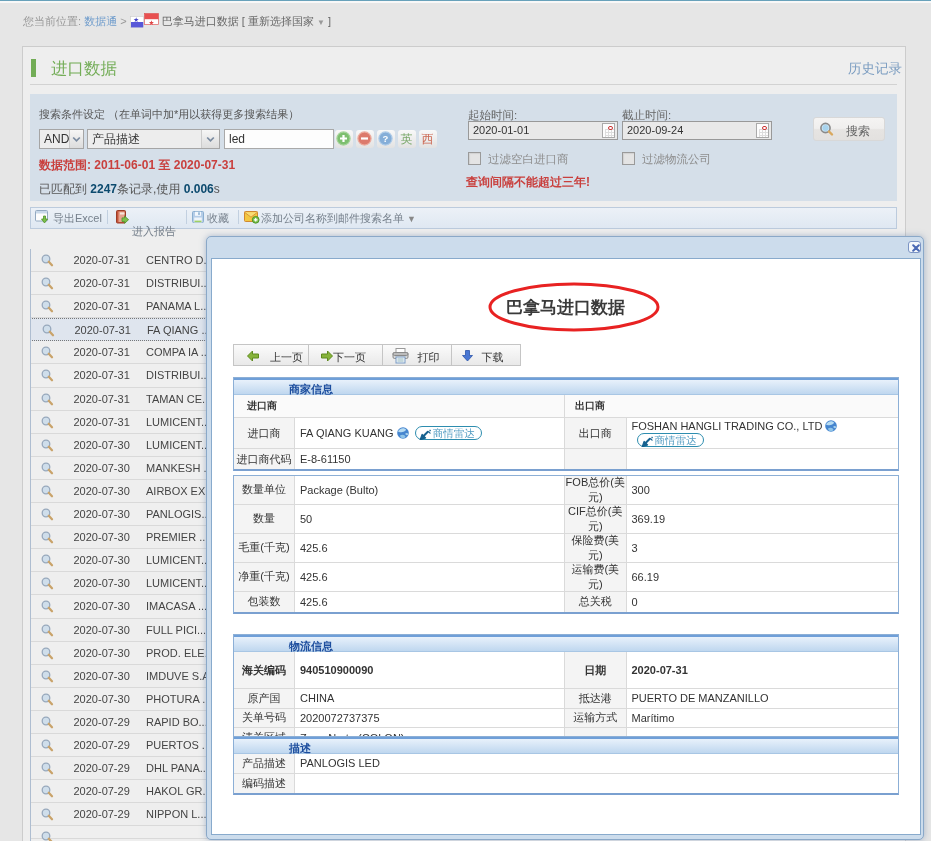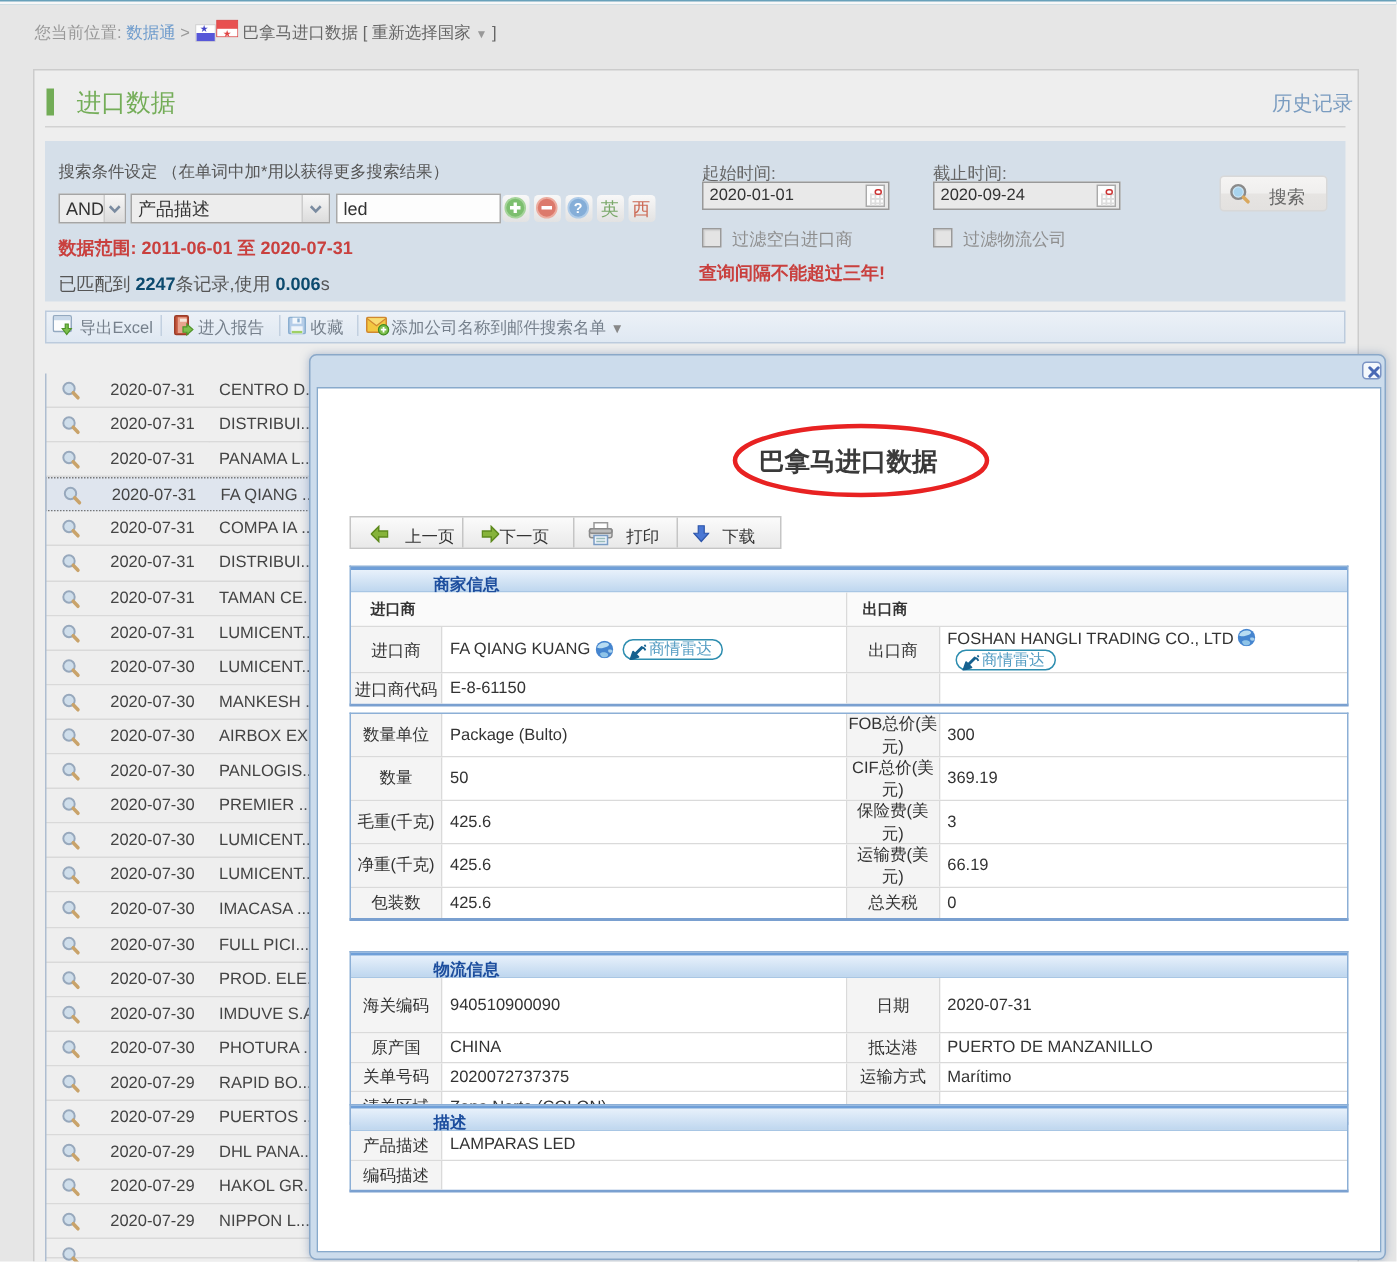--- a/index.html
+++ b/index.html
@@ -23,21 +23,21 @@
 .lbl { font-size:11px; color:#555; }
 .sel { background:#ededed; border:1px solid #a5a5a5; display:flex; align-items:center; }
 .sel .tx { flex:1; padding-left:4px; font-size:12px; color:#333; }
 .sel .ar { width:18px; height:100%; background:linear-gradient(#f6f6f6,#dcdcdc); border-left:1px solid #cccccc; display:flex; align-items:center; justify-content:center; }
 #inpled { left:224px; top:129px; width:110px; height:20px; background:#fdfdfd; border:1px solid #a9a9a9; font-size:12px; color:#333; padding-left:4px; line-height:18px; }
 .sqbtn { top:129.5px; width:18px; height:18px; border-radius:3px; background:linear-gradient(#f8f8f8,#e2e2e2); font-size:12px; text-align:center; line-height:18px; }
 #red1 { left:39px; top:157px; font-size:12px; font-weight:bold; color:#c9403e; }
 #match { left:39px; top:181px; font-size:12px; color:#555; }
 #match b { color:#0c4a6e; }
 .dlbl { font-size:11.5px; color:#666; }
-.dinp { position:absolute; width:125px; height:19px; background:#e9e9e9; border:1px solid #999; font-size:11px; color:#333; line-height:17px; padding-left:4px; }
+.dinp { position:absolute; width:150px; height:19px; background:#e9e9e9; border:1px solid #999; font-size:11px; color:#333; line-height:17px; padding-left:4px; }
 .calic { position:absolute; right:2px; top:1px; width:13px; height:15px; background:#fdfdfd; border:1px solid #aaa; }
 .calic:after { content:""; position:absolute; right:1.5px; top:1.5px; width:2.5px; height:2.5px; border-radius:2px; border:1.2px solid #cc3333; background:#fff; }
 .calic:before { content:""; position:absolute; left:1.5px; top:4.5px; width:9px; height:8px; background:linear-gradient(#ddd 1px,transparent 1px),linear-gradient(90deg,#ddd 1px,transparent 1px); background-size:3px 3px; }
 .cb { width:13px; height:13px; background:#e4e4e4; border:1px solid #9a9a9a; box-shadow:inset 1px 1px 1px rgba(0,0,0,0.08); }
 #red2 { left:466px; top:174px; font-size:12px; font-weight:bold; color:#c9403e; }
 #searchbtn { left:813px; top:117px; width:72px; height:24px; background:linear-gradient(180deg,#f5f4f3 0%,#f0efee 47%,#e6e4e2 53%,#e3e1df 100%); border:1px solid #d8d8d8; border-radius:3px; }
 #searchbtn span { position:absolute; left:32px; top:5px; font-size:12px; color:#666; }
 
 #toolbar { left:30px; top:207px; width:867px; height:22px; background:linear-gradient(#ecf1f7,#dfe8f2); border:1px solid #bccbdd; }
 .titem { position:absolute; top:211px; font-size:11px; color:#76808c; }
@@ -155,21 +155,21 @@
     <path d="M9.5 6v3H7.5l3 4 3-4H11.5V6z" fill="#7cbf4c" stroke="#4f9428" stroke-width="0.8" transform="translate(-1,0)"></path>
   </svg>
 <div class="abs titem" style="left:53px;">导出Excel</div>
 <div class="abs tsep" style="left:107px;top:210px;"></div>
 <svg class="abs" style="left:116px;top:210px;" width="15" height="14" viewBox="0 0 15 14">
     <rect x="0.5" y="0.5" width="9" height="12.5" rx="1" fill="#c4563c" stroke="#9c3c28"></rect>
     <rect x="2.5" y="1.5" width="6" height="10.5" fill="#e8a38e"></rect>
     <rect x="4" y="2.5" width="4.5" height="2" fill="#f5e6da"></rect>
     <path d="M7 6.5v2.6H5.2l3.6 4 3.6-4H10.6V6.5z" fill="#7cbf4c" stroke="#4f9428" stroke-width="0.8" transform="rotate(-90 9 9.5)"></path>
   </svg>
-<div class="abs titem" style="left:132px;">进入报告</div>
+<div class="abs titem" style="left:132px;margin-top:13px;">进入报告</div>
 <div class="abs tsep" style="left:186px;top:210px;"></div>
 <svg class="abs" style="left:192px;top:211px;" width="12" height="12" viewBox="0 0 12 12">
     <rect x="0.5" y="0.5" width="11" height="11" rx="1" fill="#b5cde8" stroke="#8aaed0"></rect>
     <rect x="3" y="0.8" width="6" height="4" fill="#f2f7fc"></rect>
     <rect x="6.2" y="1.3" width="1.6" height="2.6" fill="#8aaed0"></rect>
     <rect x="2.2" y="6.5" width="7.6" height="5" fill="#eef4fa"></rect>
     <rect x="2.5" y="9.6" width="7" height="1.6" fill="#9fd065"></rect>
   </svg>
 <div class="abs titem" style="left:207px;">收藏</div>
 <div class="abs tsep" style="left:238px;top:210px;"></div>
@@ -515,21 +515,21 @@
     <div class="mc lab">包装数</div>
       <div class="mc val v1">425.6</div>
     <div class="mc lab l2">总关税</div>
       <div class="mc val v2">0</div>
   </div>
 </div>
 <div class="mtable" id="t3" style="top:634px;">
   <div class="mhead">
       <span>物流信息</span>
     </div>
-  <div class="mrow" style="height:37px;">
+  <div class="mrow" style="height:37px;font-weight:bold;">
     <div class="mc lab">海关编码</div>
       <div class="mc val v1">940510900090</div>
     <div class="mc lab l2">日期</div>
       <div class="mc val v2">2020-07-31</div>
   </div>
   <div class="mrow" style="height:19.6px;">
     <div class="mc lab">原产国</div>
       <div class="mc val v1">CHINA</div>
     <div class="mc lab l2">抵达港</div>
       <div class="mc val v2">PUERTO DE MANZANILLO</div>
@@ -546,19 +546,19 @@
     <div class="mc lab l2" style="background:#f4f4f4;"></div>
       <div class="mc val v2"></div>
   </div>
 </div>
 <div class="mtable" id="t4" style="top:736px;">
   <div class="mhead">
       <span>描述</span>
     </div>
   <div class="mrow" style="height:19.9px;">
     <div class="mc lab">产品描述</div>
-      <div class="mc val v2" style="border-right:none;">LAMPARAS LED</div>
+      <div class="mc val v2" style="border-right:none;">PANLOGIS LED</div>
   </div>
   <div class="mrow" style="height:19.6px;">
     <div class="mc lab">编码描述</div>
       <div class="mc val v2" style="border-right:none;"></div>
   </div>
 </div>
 
 </body></html>

